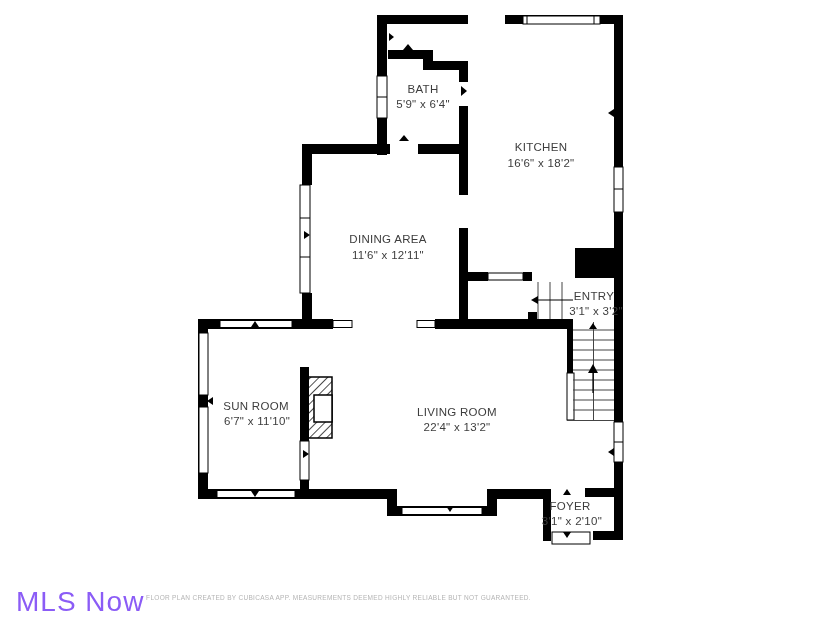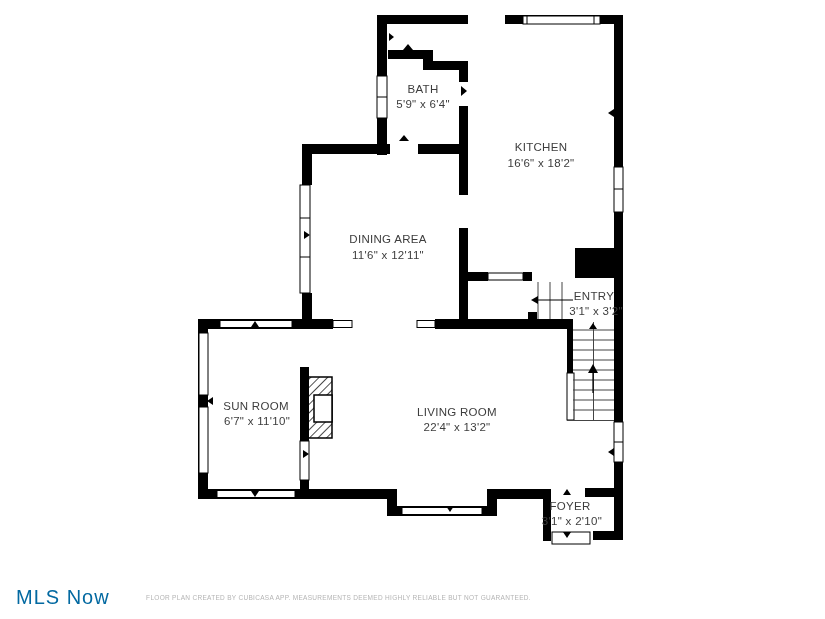--- a/index.html
+++ b/index.html
@@ -1,20 +1,20 @@
 <!DOCTYPE html>
 <html><head>
 <meta charset="utf-8">
 <style>
   html,body{margin:0;padding:0;background:#ffffff;}
   .page{position:relative;width:677px;height:619px;background:#ffffff;overflow:hidden;
         font-family:"Liberation Sans",sans-serif;}
   svg text{font-family:"Liberation Sans",sans-serif;font-size:11.5px;fill:#3d3d3d;letter-spacing:.3px;}
-  .footer-logo{position:absolute;left:16px;top:586px;font-size:20px;font-weight:300;
-               color:#0369a1;letter-spacing:1px;}
+  .footer-logo{position:absolute;left:16px;top:586px;font-size:28px;font-weight:300;
+               color:#8b5cf6;letter-spacing:1px;}
   .footer-disclaimer{position:absolute;left:0;right:0;top:594px;text-align:center;
                font-size:6.5px;color:#b4b4b4;letter-spacing:.3px;text-transform:uppercase;}
 </style>
 </head>
 <body>
 
 <div class="page">
 
 <svg width="825" height="619" viewBox="0 0 825 619">
   <defs>

